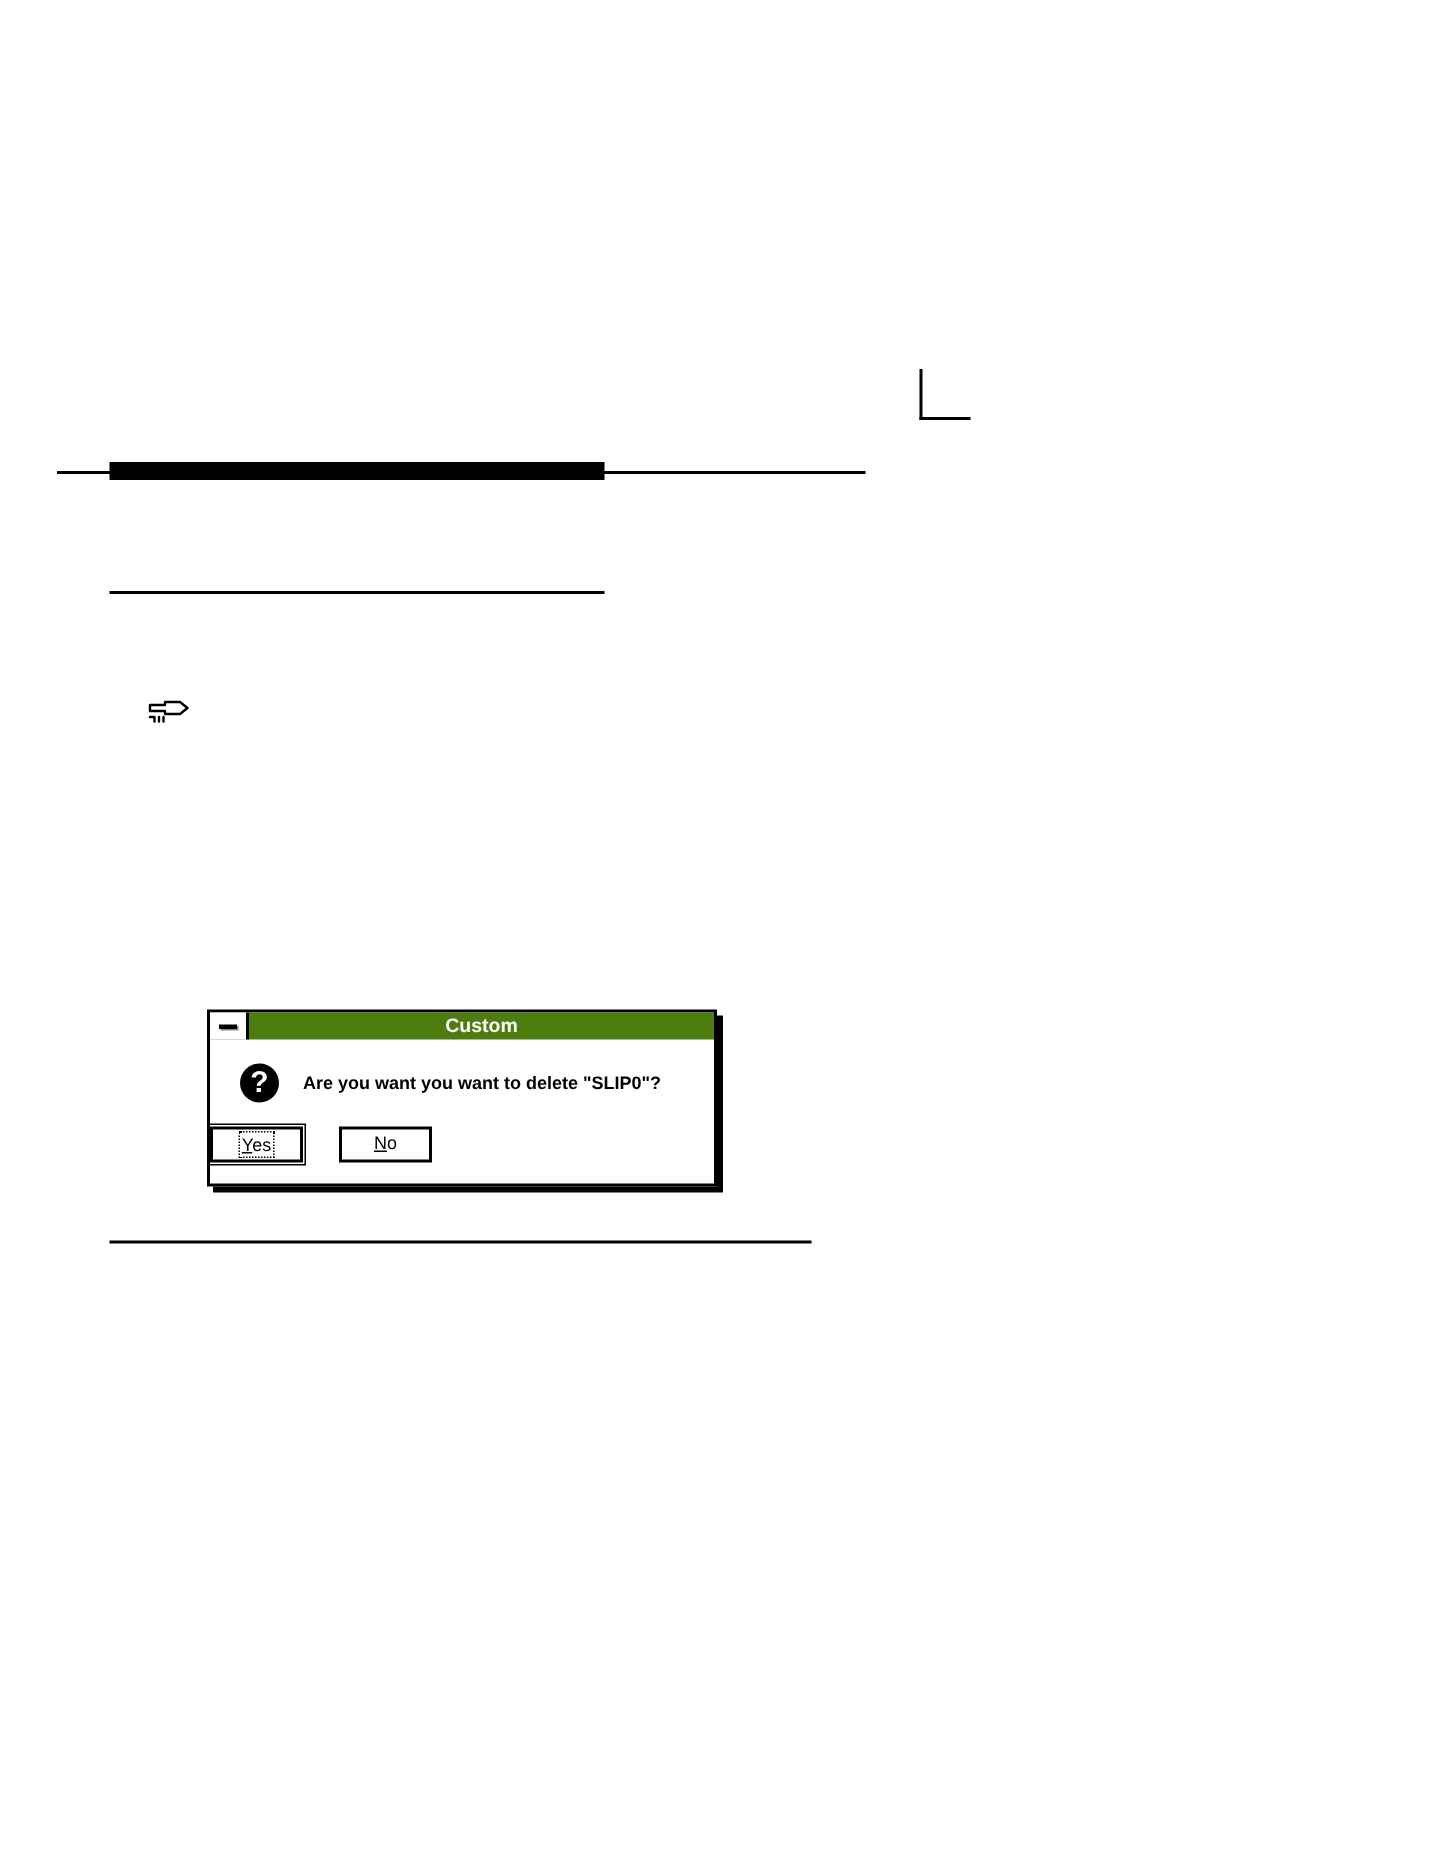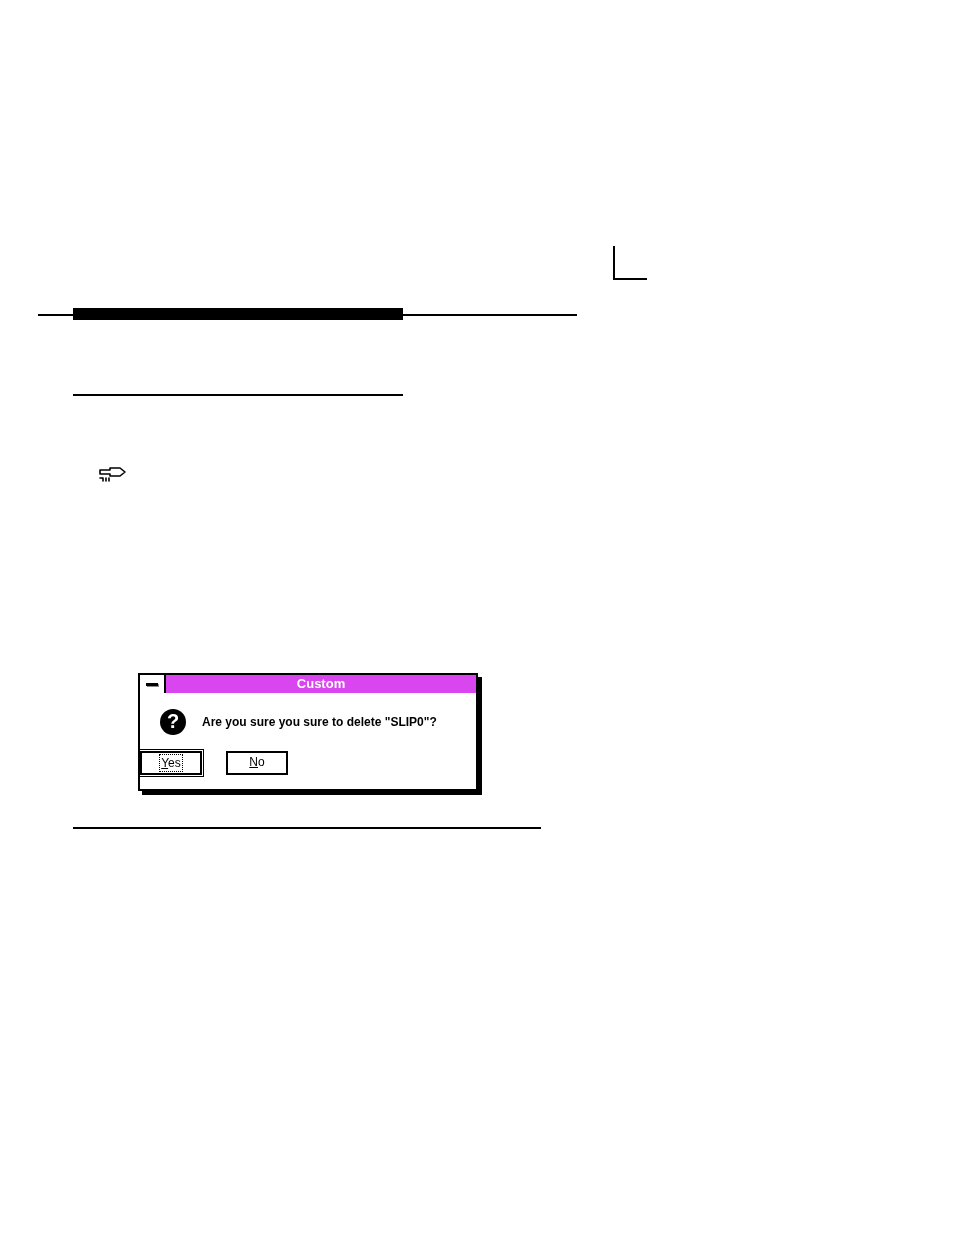--- a/index.html
+++ b/index.html
@@ -75,21 +75,21 @@
     background: #fff;
     border: 2px solid #000;
     box-shadow: 4px 4px 0 #000;
     font-family: "Helvetica", Arial, sans-serif;
   }
 
   .titlebar {
     display: flex;
     align-items: stretch;
     height: 18px;
-    background: #d946ef;
+    background: #4d7c0f;
     color: #fff;
   }
   .sysmenu {
     width: 24px;
     height: 18px;
     background: #fff;
     border-right: 2px solid #000;
     display: flex;
     align-items: center;
     justify-content: center;
@@ -196,21 +196,21 @@
       </div>
       <div class="titletext">Custom</div>
     </div>
     <div class="dlg-body">
       <div class="qicon">
         <svg width="30" height="30" viewBox="0 0 30 30">
           <circle cx="15" cy="15" r="13" fill="#000"></circle>
           <text x="15" y="21" text-anchor="middle" font-family="Arial" font-size="20" font-weight="bold" fill="#fff">?</text>
         </svg>
       </div>
-      <div class="dlg-text">Are you sure you sure to delete "SLIP0"?</div>
+      <div class="dlg-text">Are you want you want to delete "SLIP0"?</div>
     </div>
     <div class="dlg-buttons">
       <div class="btn default"><span class="focus-rect"><span class="hk">Y</span><span>es</span></span></div>
       <div class="btn"><span class="hk">N</span><span>o</span></div>
     </div>
   </div>
 
   <div class="bottom-rule"></div>
 
 </div>

